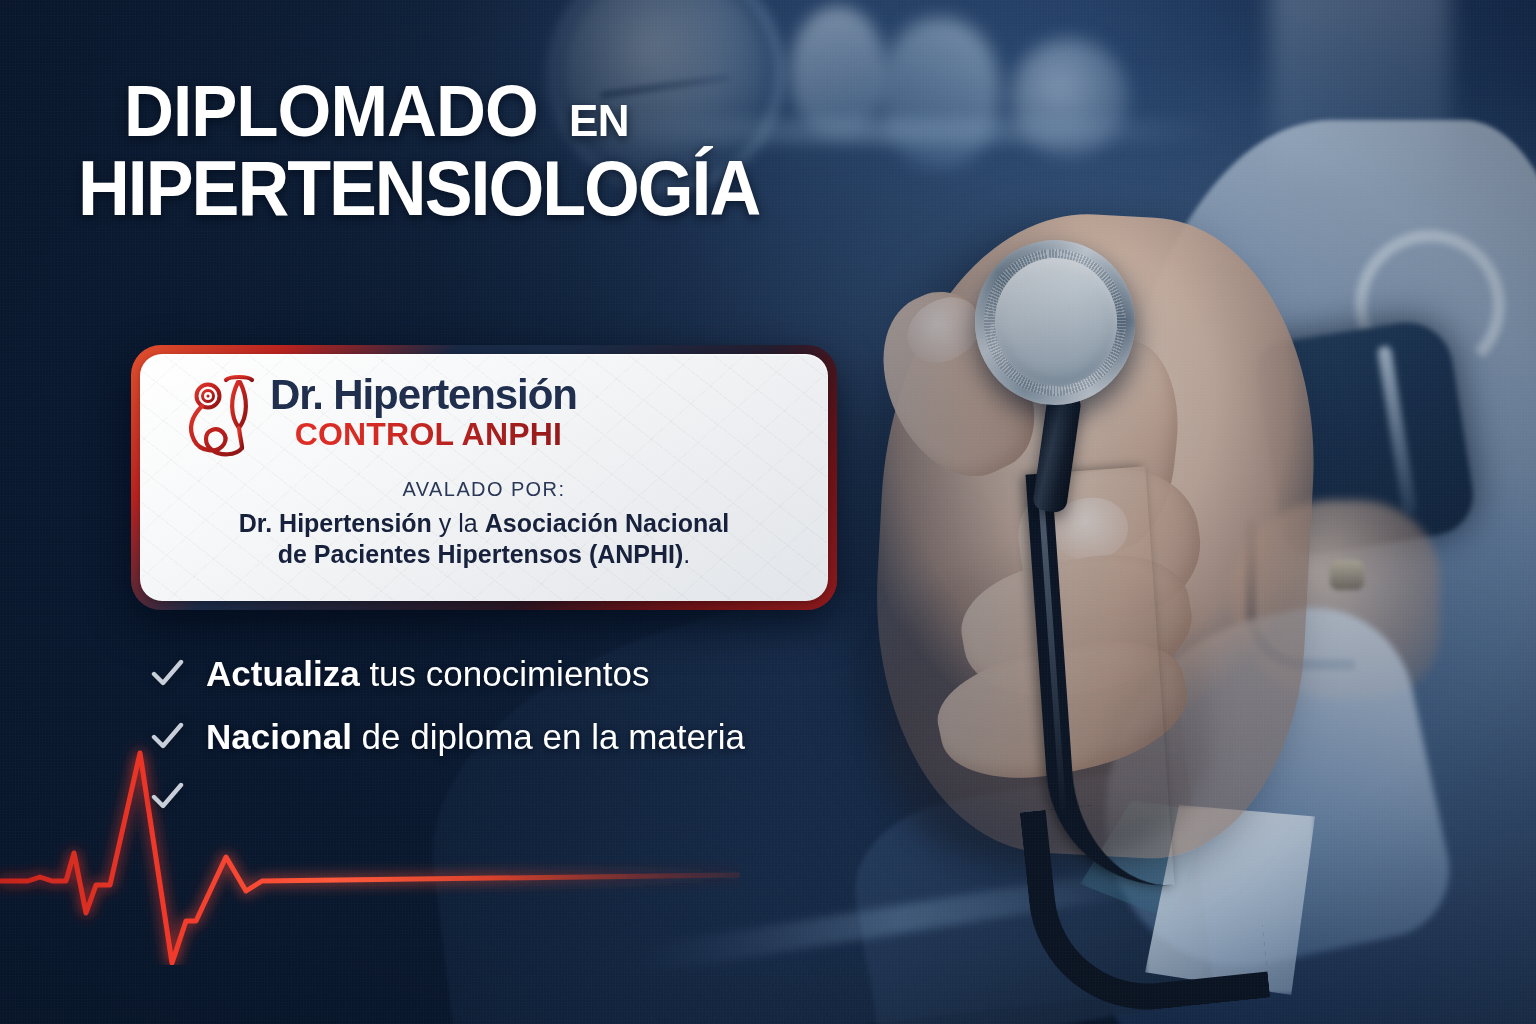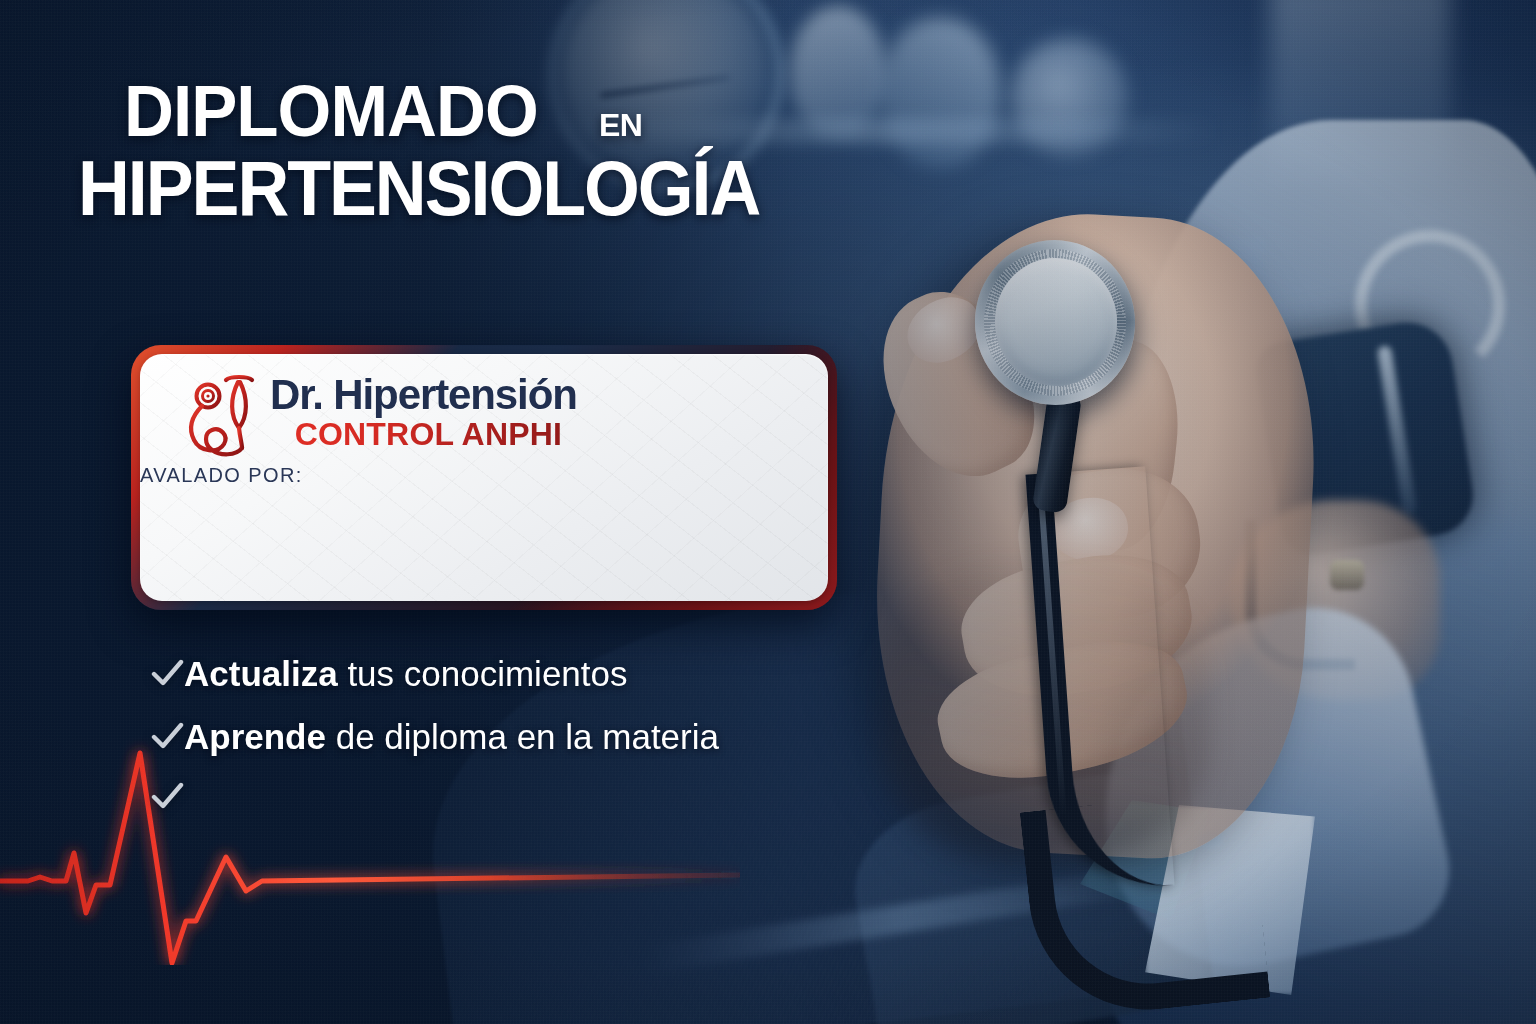--- a/index.html
+++ b/index.html
@@ -303,21 +303,21 @@
     position:absolute; left:124px; top:78px; width:900px;
     color:#ffffff;
     text-shadow:0 3px 10px rgba(2,10,24,.7);
     line-height:.94;
   }
   .hl-row1{ display:flex; align-items:baseline; gap:14px; }
   .hl-big{
     font-size:72px; font-weight:bold; letter-spacing:-1px;
     transform:scaleX(.96); transform-origin:left center;
   }
-  .hl-small{ font-size:32px; font-weight:bold; letter-spacing:-.5px;margin-left:30px; }
+  .hl-small{ font-size:44px; font-weight:bold; letter-spacing:-.5px; }
   .hl-row2{
     margin-top:6px; margin-left:-46px;
     font-size:78px; font-weight:bold; letter-spacing:-2.2px;
     transform:scaleX(.92); transform-origin:left center;
     white-space:nowrap;
   }
 
   
   .card-wrap{
     position:absolute; left:131px; top:345px; width:706px; height:265px;
@@ -360,39 +360,40 @@
     font-size:32px; font-weight:bold; letter-spacing:.2px;
     line-height:1.05;
     background:linear-gradient(90deg,#e22f26 0%, #d42a23 35%, #a81f1e 72%, #8f1a19 100%);
     -webkit-background-clip:text; background-clip:text;
     color:transparent;
     text-align:center;
     padding-left:10px;
   }
 
   .endorse-label{
-    text-align:left;
+    text-align:center;
+    margin-top:14px;
     font-size:20px; letter-spacing:1.4px;
     color:#2a3category;
     color:#2a3757;
   }
   .endorse-text{
     margin-top:7px;
     text-align:center;
     font-size:25px;
     line-height:1.24;
     color:#17213c;
     padding:0 26px;
   }
   .endorse-text b{ font-weight:bold; }
   .endorse-text .lt{ font-weight:normal; }
 
   
   .bullets{ position:absolute; left:150px; top:655px; width:760px; }
-  .bullet{ display:flex; align-items:center; margin-bottom:24px; }
+  .bullet{ display:flex; align-items:center; gap:22px; margin-bottom:24px; }
   .chk{
     width:34px; height:34px; flex:0 0 auto;
     color:#c9cfd8;
     filter:drop-shadow(0 2px 4px rgba(2,10,24,.6));
   }
   .b-text{
     color:#ffffff; font-size:35px; line-height:1.1;
     text-shadow:0 2px 7px rgba(2,10,24,.75);
     white-space:nowrap;
   }
@@ -518,41 +519,45 @@
         </svg>
 
         <div class="brand-block">
           <div class="brand-name">Dr. Hipertensión</div>
           <div class="brand-sub">CONTROL ANPHI</div>
         </div>
       </div>
 
       <div class="endorse-label">AVALADO POR:</div>
 
+      <div class="endorse-text">
+        <b>Dr. Hipertensión</b><span class="lt"> y la </span><b>Asociación Nacional</b><br>
+        <b>de Pacientes Hipertensos (ANPHI)</b><span class="lt">.</span>
+      </div>
 
     </div>
   </div>
 
   <div class="bullets">
 
     <div class="bullet">
       <svg class="chk" viewBox="0 0 34 34">
         <path d="M4,17 L13,26 L31,5" fill="none" stroke="currentColor" stroke-width="4.4" stroke-linecap="round" stroke-linejoin="round"></path>
       </svg>
       <div class="b-text">
         <b>Actualiza</b><span> tus conocimientos</span>
       </div>
     </div>
 
     <div class="bullet">
       <svg class="chk" viewBox="0 0 34 34">
         <path d="M4,17 L13,26 L31,5" fill="none" stroke="currentColor" stroke-width="4.4" stroke-linecap="round" stroke-linejoin="round"></path>
       </svg>
       <div class="b-text">
-        <b>Aprende</b><span> de diploma en la materia</span>
+        <b>Nacional</b><span> de diploma en la materia</span>
       </div>
     </div>
 
     <div class="bullet">
       <svg class="chk" viewBox="0 0 34 34">
         <path d="M4,17 L13,26 L31,5" fill="none" stroke="currentColor" stroke-width="4.4" stroke-linecap="round" stroke-linejoin="round"></path>
       </svg>
     </div>
 
   </div>

